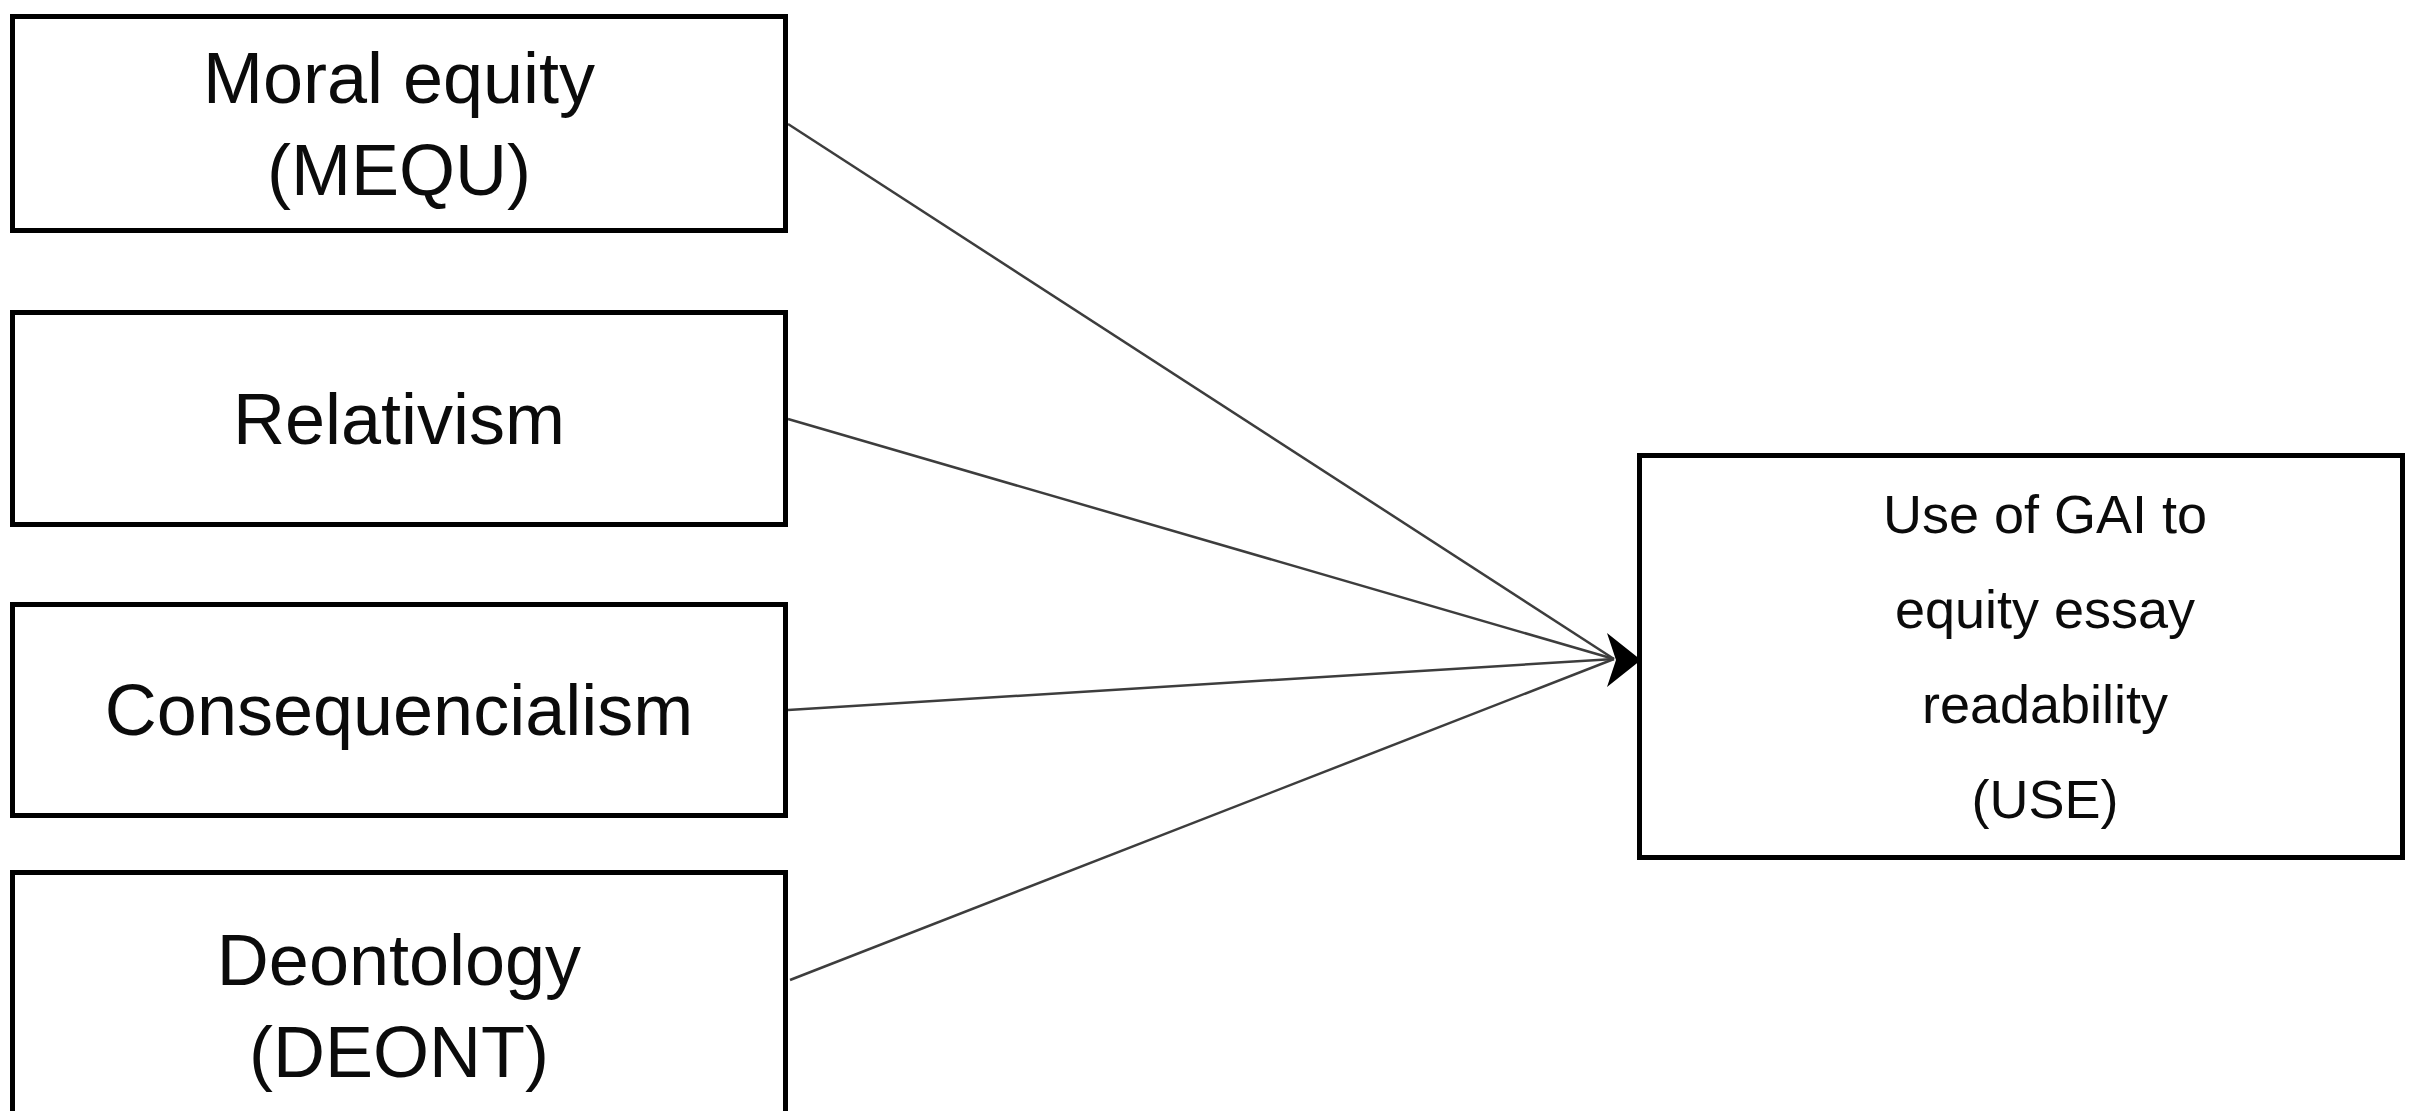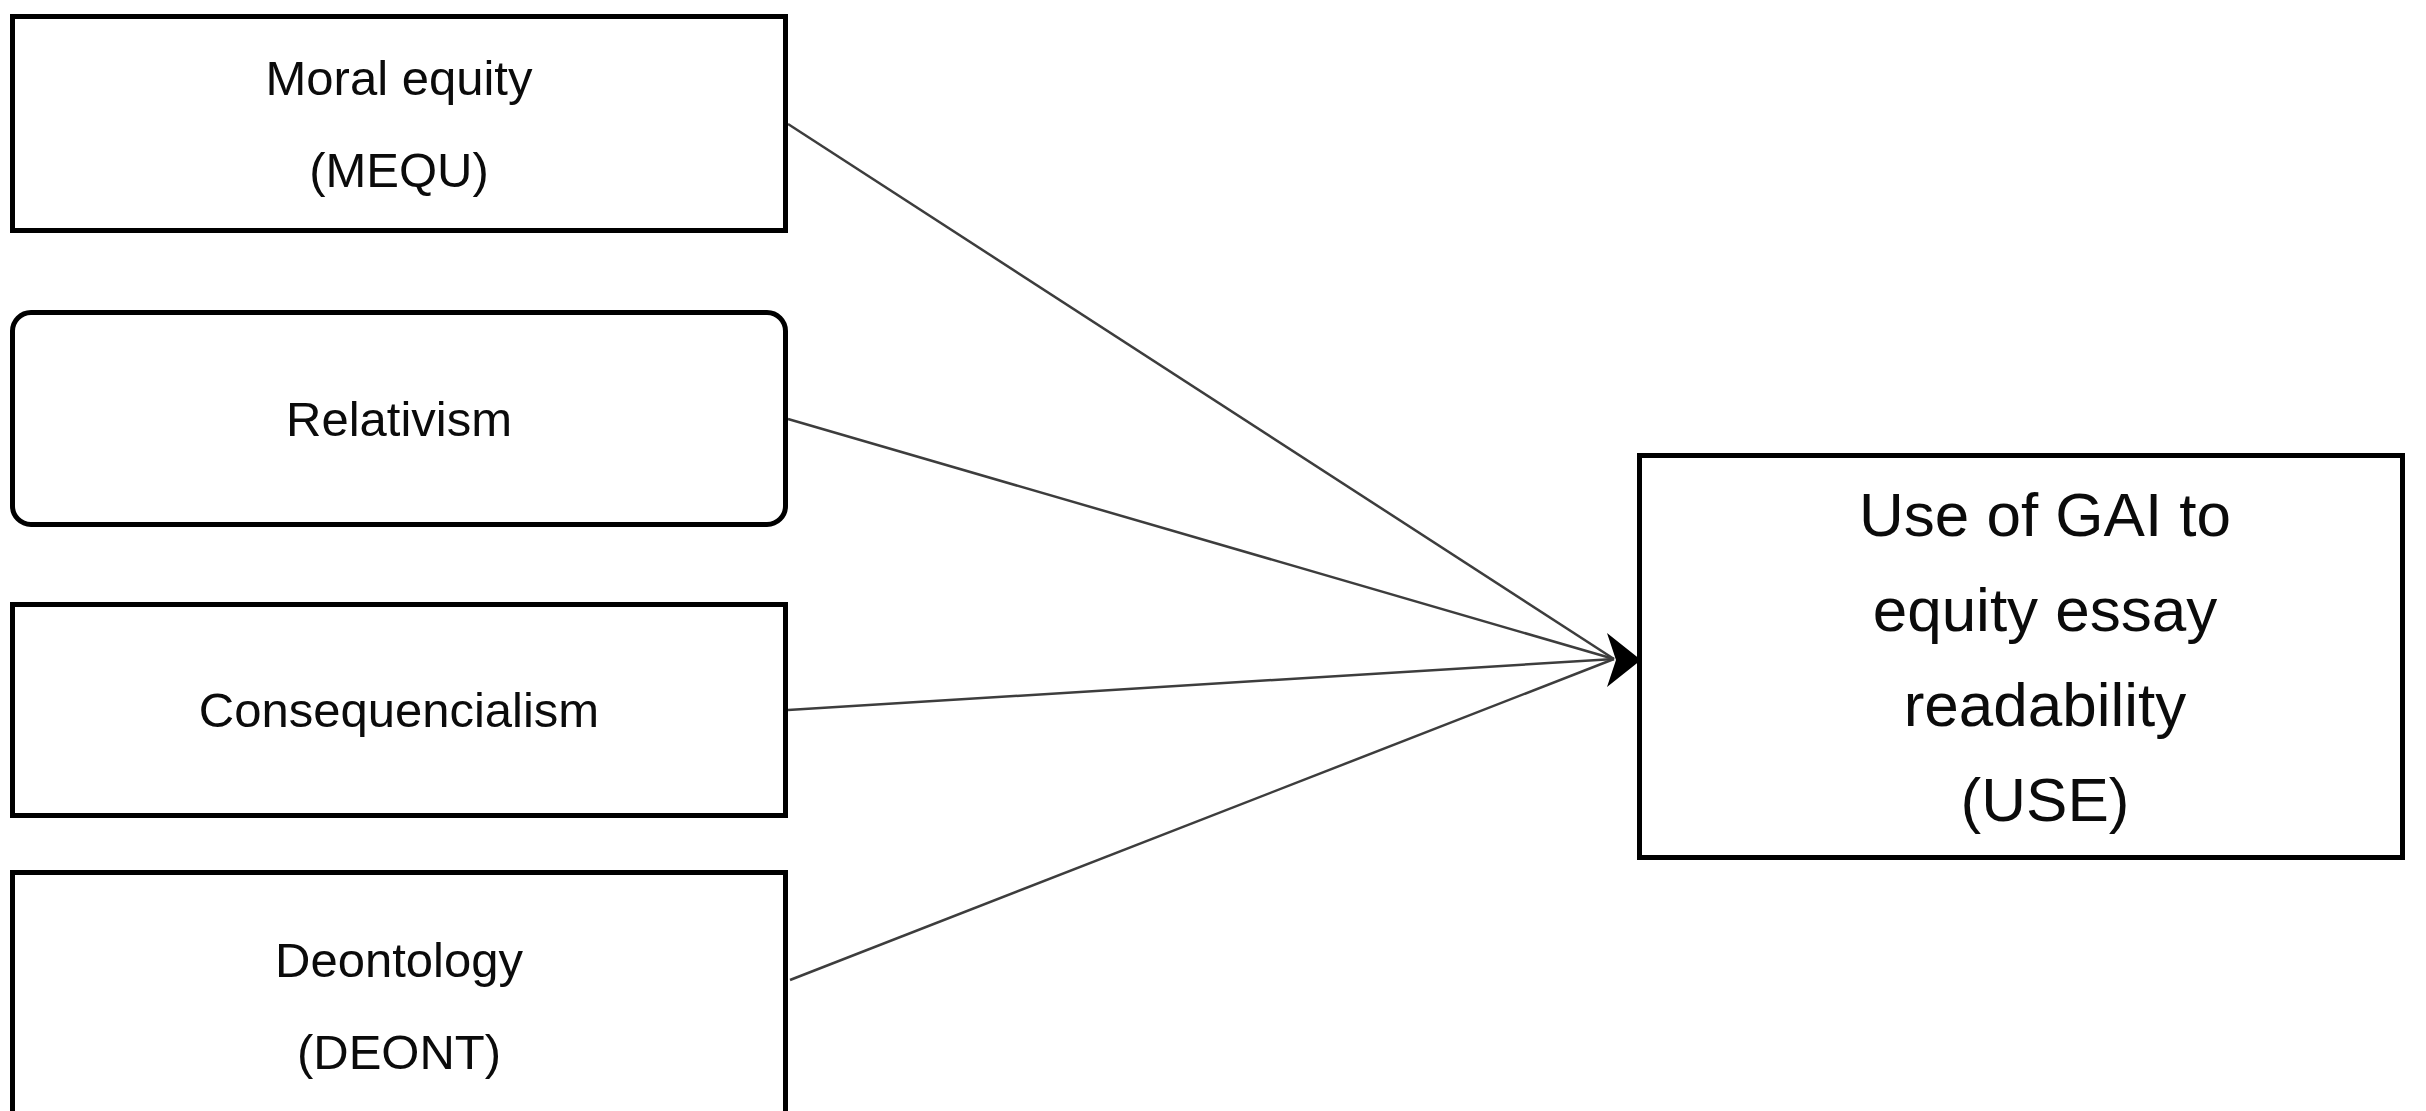--- a/index.html
+++ b/index.html
@@ -30,25 +30,25 @@
     border: 5px solid #000000;
     display: flex;
     flex-direction: column;
     justify-content: center;
     align-items: center;
     text-align: center;
     color: #0b0b0b;
     white-space: nowrap;
   }
   .node.source {
-    font-size: 49px;
+    font-size: 72px;
     line-height: 92px;
   }
   .node.target {
-    font-size: 62px;
+    font-size: 54px;
     line-height: 95px;
     padding-left: 48px;
   }
   .node .txt-line {
     display: block;
   }
 </style>
 </head>
 <body>
 
@@ -60,21 +60,21 @@
     <line x1="788" y1="710" x2="1614" y2="659" stroke="#3d3d3d" stroke-width="2.5"></line>
     <line x1="790" y1="980" x2="1614" y2="659" stroke="#3d3d3d" stroke-width="2.5"></line>
     <polygon points="1641,660 1607,633 1616,660 1607,687" fill="#000000"></polygon>
   </svg>
 
   <div class="node source" style="left:10px; top:14px; width:778px; height:219px;">
     <span class="txt-line">Moral equity</span>
     <span class="txt-line">(MEQU)</span>
   </div>
 
-  <div class="node source" style="left:10px; top:310px; width:778px; height:217px;border-radius:21px;">
+  <div class="node source" style="left:10px; top:310px; width:778px; height:217px;">
     <span class="txt-line">Relativism</span>
   </div>
 
   <div class="node source" style="left:10px; top:602px; width:778px; height:216px;">
     <span class="txt-line">Consequencialism</span>
   </div>
 
   <div class="node source" style="left:10px; top:870px; width:778px; height:272px;">
     <span class="txt-line">Deontology</span>
     <span class="txt-line">(DEONT)</span>

